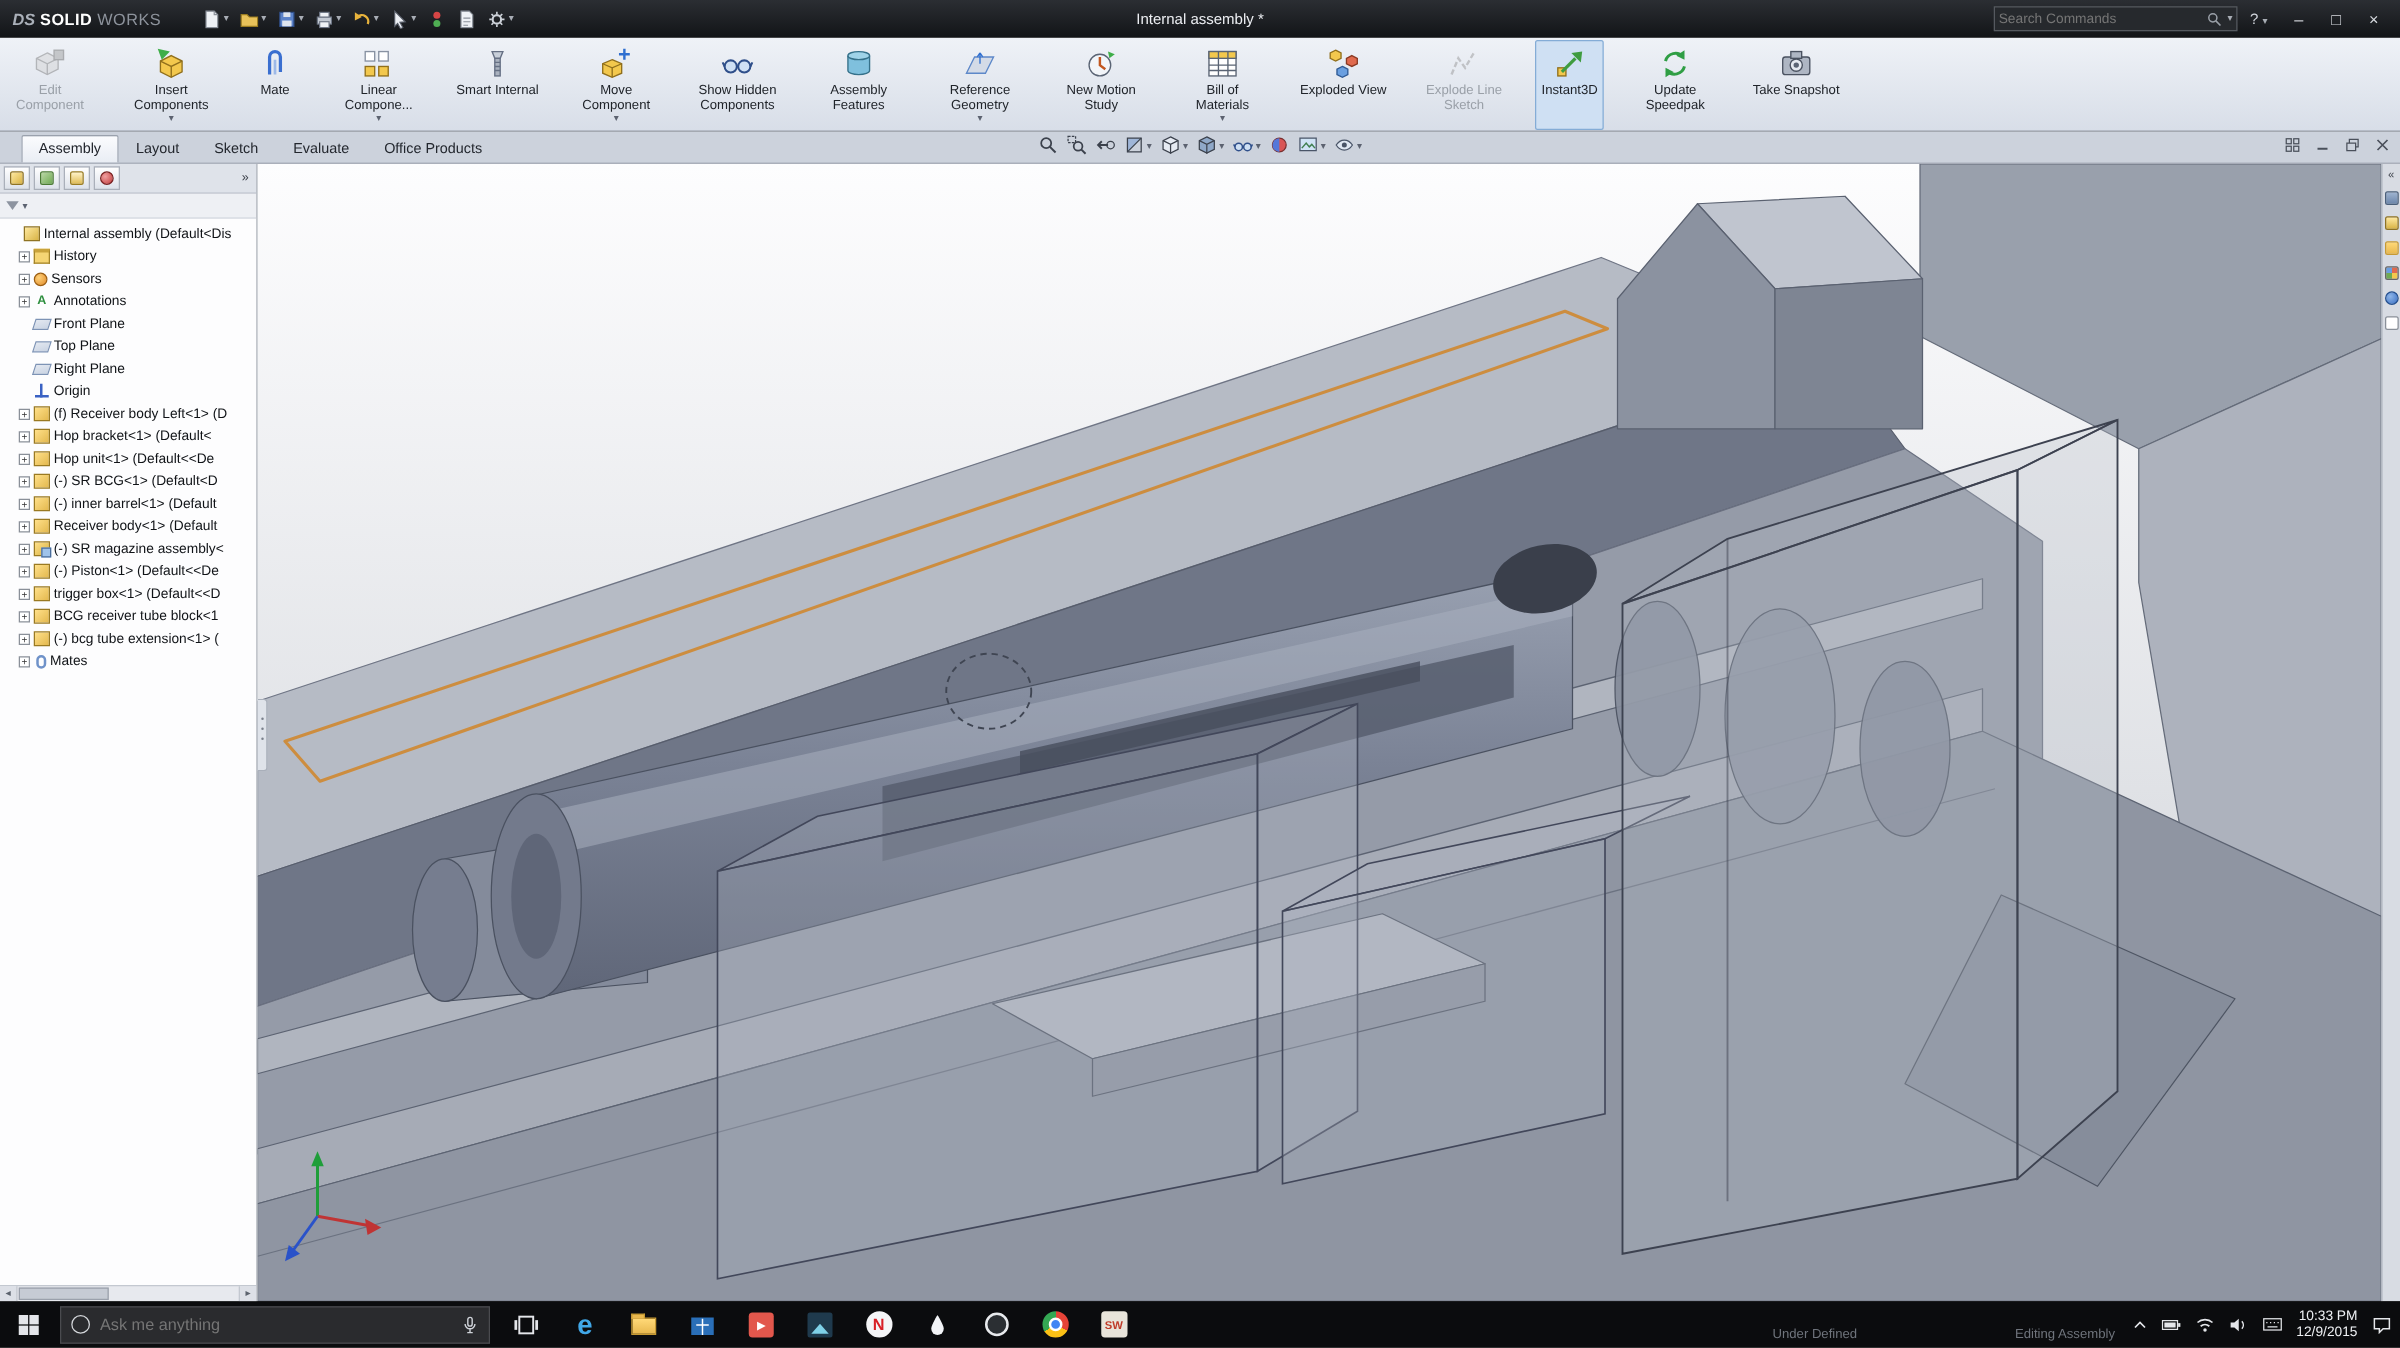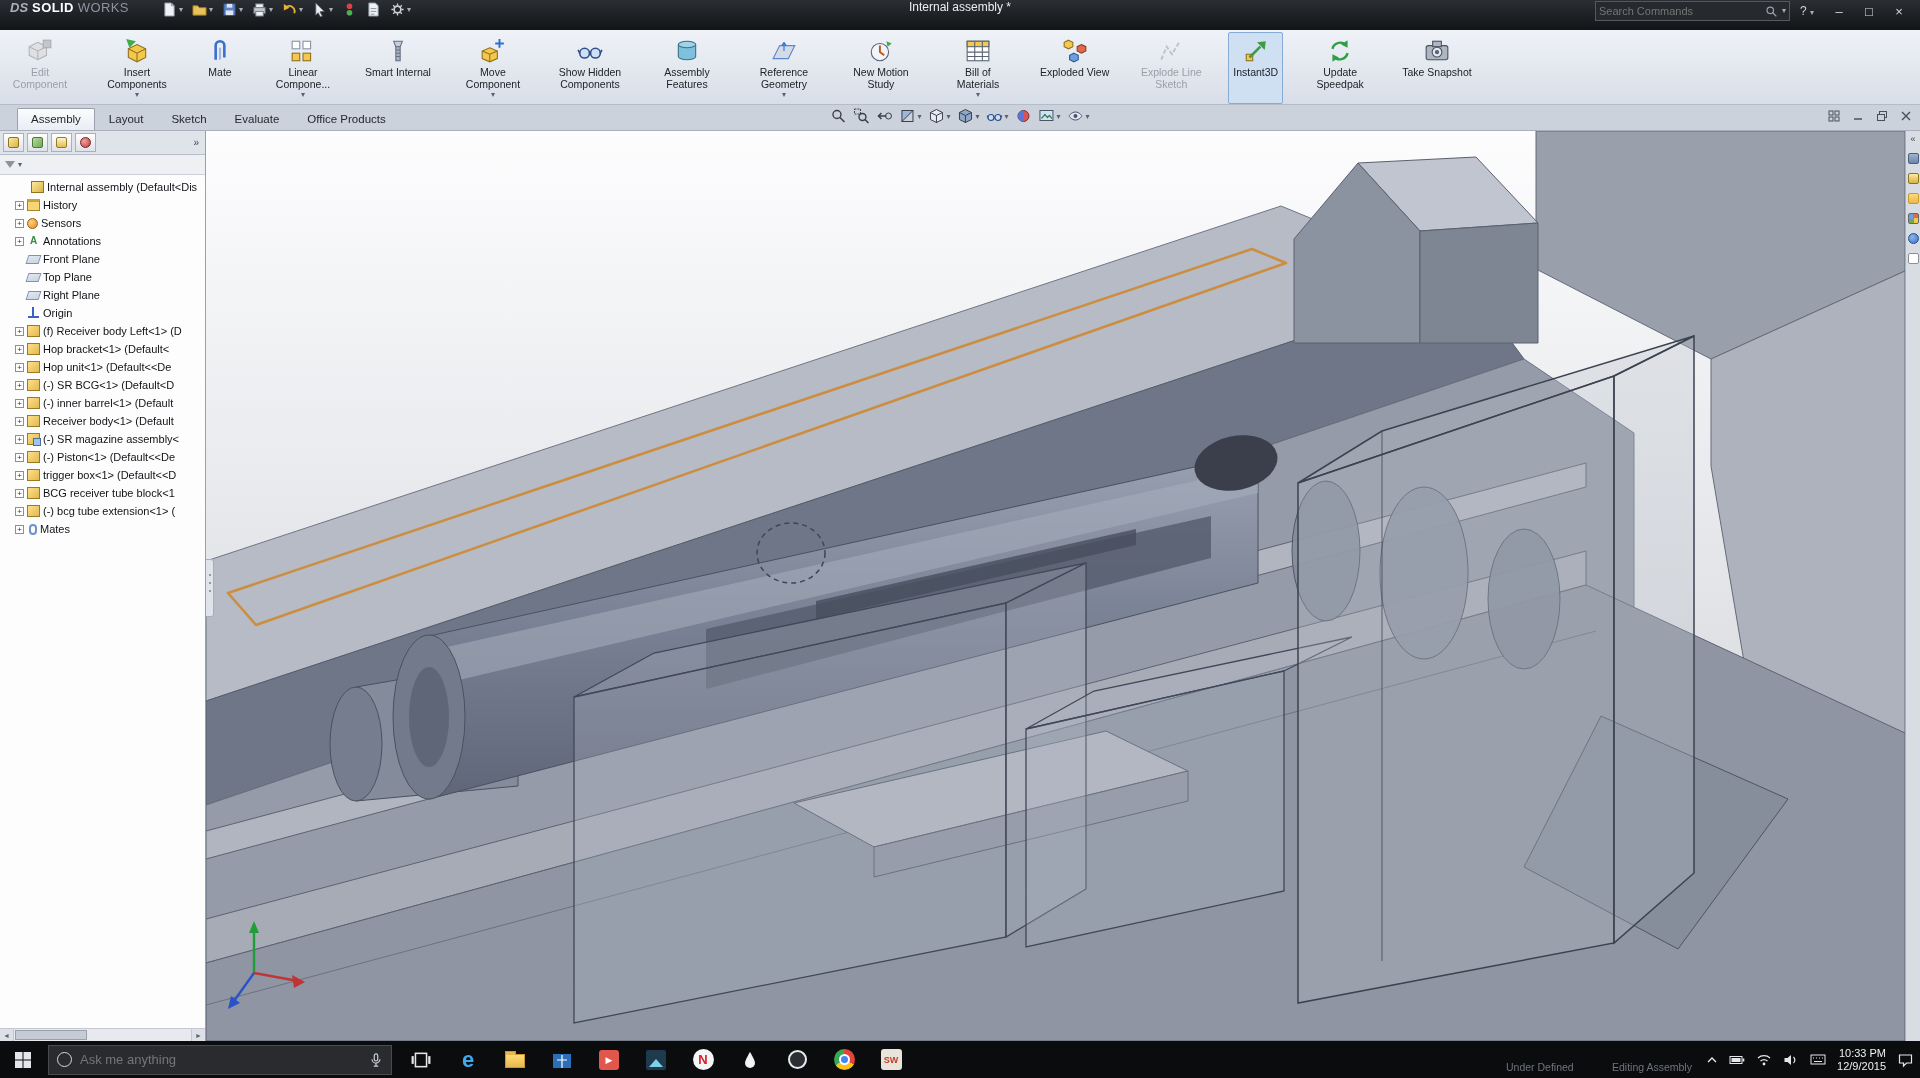--- a/index.html
+++ b/index.html
@@ -1,20 +1,20 @@
 <!DOCTYPE html>
 <html><head>
 <meta charset="utf-8">
 <style>
   *{box-sizing:border-box;margin:0;padding:0}
   html,body{width:1920px;height:1078px;overflow:hidden;font-family:"Liberation Sans",sans-serif;background:#000}
   svg{display:block}
 
   
-  .titlebar{height:30px;background:linear-gradient(#2b2e33,#121417);display:flex;align-items:flex-start;color:#dfe2e7;position:relative;padding:0 6px}
+  .titlebar{height:30px;background:linear-gradient(#2b2e33,#121417);display:flex;align-items:center;color:#dfe2e7;position:relative;padding:0 6px}
   .logo{display:flex;align-items:baseline;gap:4px;margin-left:4px}
   .logo-mark{font-style:italic;font-weight:bold;font-size:13px;color:#aab0b9}
   .logo-bold{font-weight:bold;font-size:13px;color:#fff;letter-spacing:.4px}
   .logo-light{font-size:13px;color:#8d939c;letter-spacing:.4px}
   .qat{display:flex;align-items:center;gap:3px;margin-left:30px}
   .qbtn{display:flex;align-items:center;gap:2px;padding:2px 3px;border-radius:2px}
   .caret{font-size:8px;color:#a8adb5;line-height:1}
   .tb-title{position:absolute;left:50%;transform:translateX(-50%);font-size:12px;color:#eceef2;white-space:nowrap}
   .tb-right{margin-left:auto;display:flex;align-items:center;gap:8px}
   .searchbox{width:195px;height:20px;background:#26292d;border:1px solid #55595f;display:flex;align-items:center;padding:0 3px;gap:4px}
@@ -51,21 +51,21 @@
   .ptab{width:21px;height:19px;border:1px solid #aab0ba;background:linear-gradient(#fff,#dde2ea);display:flex;align-items:center;justify-content:center}
   .pti{width:11px;height:11px;border-radius:2px}
   .pti.a{background:linear-gradient(135deg,#ffe9a0,#d8b345);border:1px solid #8f7323}
   .pti.b{background:linear-gradient(135deg,#bcd8a8,#6faa52);border:1px solid #4a7a33}
   .pti.c{background:linear-gradient(#fff3c9,#e0bc55);border:1px solid #9a7c20}
   .pti.d{background:radial-gradient(circle at 35% 35%,#f0a0a0,#c23b3b);border:1px solid #7a2222;border-radius:50%}
   .pchev{margin-left:auto;font-size:10px;color:#3f444d;padding-right:3px}
   .filterrow{height:20px;border-bottom:1px solid #ccd1d9;background:#eef0f4;display:flex;align-items:center;padding:0 5px;gap:3px}
   .funnel{width:0;height:0;border-left:5px solid transparent;border-right:5px solid transparent;border-top:7px solid #8d94a0}
   .tree{flex:1;background:#fdfdfe;padding-top:3px;overflow:hidden}
-  .trow{display:flex;align-items:center;height:18px;padding-left:19px;gap:3px;white-space:nowrap}
+  .trow{display:flex;align-items:center;height:18px;padding-left:7px;gap:3px;white-space:nowrap}
   .trow.child{padding-left:15px}
   .texp{width:9px;height:9px;border:1px solid #8a9099;background:#fff;font-size:8px;line-height:7px;text-align:center;color:#333;flex:none}
   .texp.hid{visibility:hidden}
   .ticon{width:13px;height:12px;flex:none;position:relative}
   .ti-asm{background:linear-gradient(135deg,#ffe9a0,#d8b345);border:1px solid #8f7323}
   .ti-hist{background:#f5d574;border:1px solid #a3842b;border-top:3px solid #c9a33c}
   .ti-sens{background:radial-gradient(circle at 35% 35%,#ffd27a,#e08a2a);border:1px solid #9c5f14;border-radius:50%;width:11px;height:11px}
   .ti-ann::before{content:"A";display:block;text-align:center;color:#2f8f3f;font-weight:bold;font-size:10px;line-height:12px}
   .ti-plane{background:linear-gradient(160deg,rgba(150,170,200,.25),rgba(150,170,200,.5));border:1px solid #7d93b5;height:9px;transform:skewX(-18deg);margin-top:1px}
   .ti-origin::before{content:"";position:absolute;left:5px;top:0;width:2px;height:11px;background:#3a62c4}
@@ -107,21 +107,21 @@
   .i-folder::before{content:"";position:absolute;top:-4px;left:-1px;width:9px;height:3px;background:#e8b84e;border:1px solid #c79a33;border-bottom:none}
   .i-video{width:20px;height:20px;background:#e2574c;border-radius:3px;color:#fff;font-size:9px;display:flex;align-items:center;justify-content:center}
   .i-photos{width:20px;height:20px;background:#1f3a4d;border-radius:2px;position:relative;overflow:hidden}
   .i-photos::after{content:"";position:absolute;bottom:3px;left:3px;border-left:7px solid transparent;border-right:7px solid transparent;border-bottom:8px solid #7fd1e8}
   .i-netflix{width:21px;height:21px;border-radius:50%;background:#f4f5f7;color:#d81f26;font-weight:bold;font-size:13px;display:flex;align-items:center;justify-content:center}
   .i-obs{width:19px;height:19px;border-radius:50%;background:#2b2f33;border:2.5px solid #e8eaed}
   .i-chrome{width:21px;height:21px;border-radius:50%;background:conic-gradient(#e64337 0 33%,#fbc116 0 66%,#34a853 0 100%);position:relative}
   .i-chrome::after{content:"";position:absolute;inset:5px;background:#4285f4;border-radius:50%;border:2px solid #fff}
   .i-sw{width:21px;height:21px;background:#e8e4da;color:#c03c2a;font-weight:bold;font-size:9px;display:flex;align-items:center;justify-content:center;border-radius:3px}
   .statustext{position:absolute;bottom:5px;font-size:10.5px;color:#6f747c;white-space:nowrap}
-  .st1{left:1506px}.st2{left:1612px}
+  .st1{left:1418px}.st2{left:1612px}
   .tray{margin-left:auto;display:flex;align-items:center;gap:11px;padding-right:6px}
   .clock{text-align:right;font-size:11px;line-height:13px;color:#eef0f3}
 </style>
 </head>
 <body>
 
 <div class="titlebar">
   <div class="logo">
     <span class="logo-mark">DS</span>
     <span class="logo-bold">SOLID</span>

